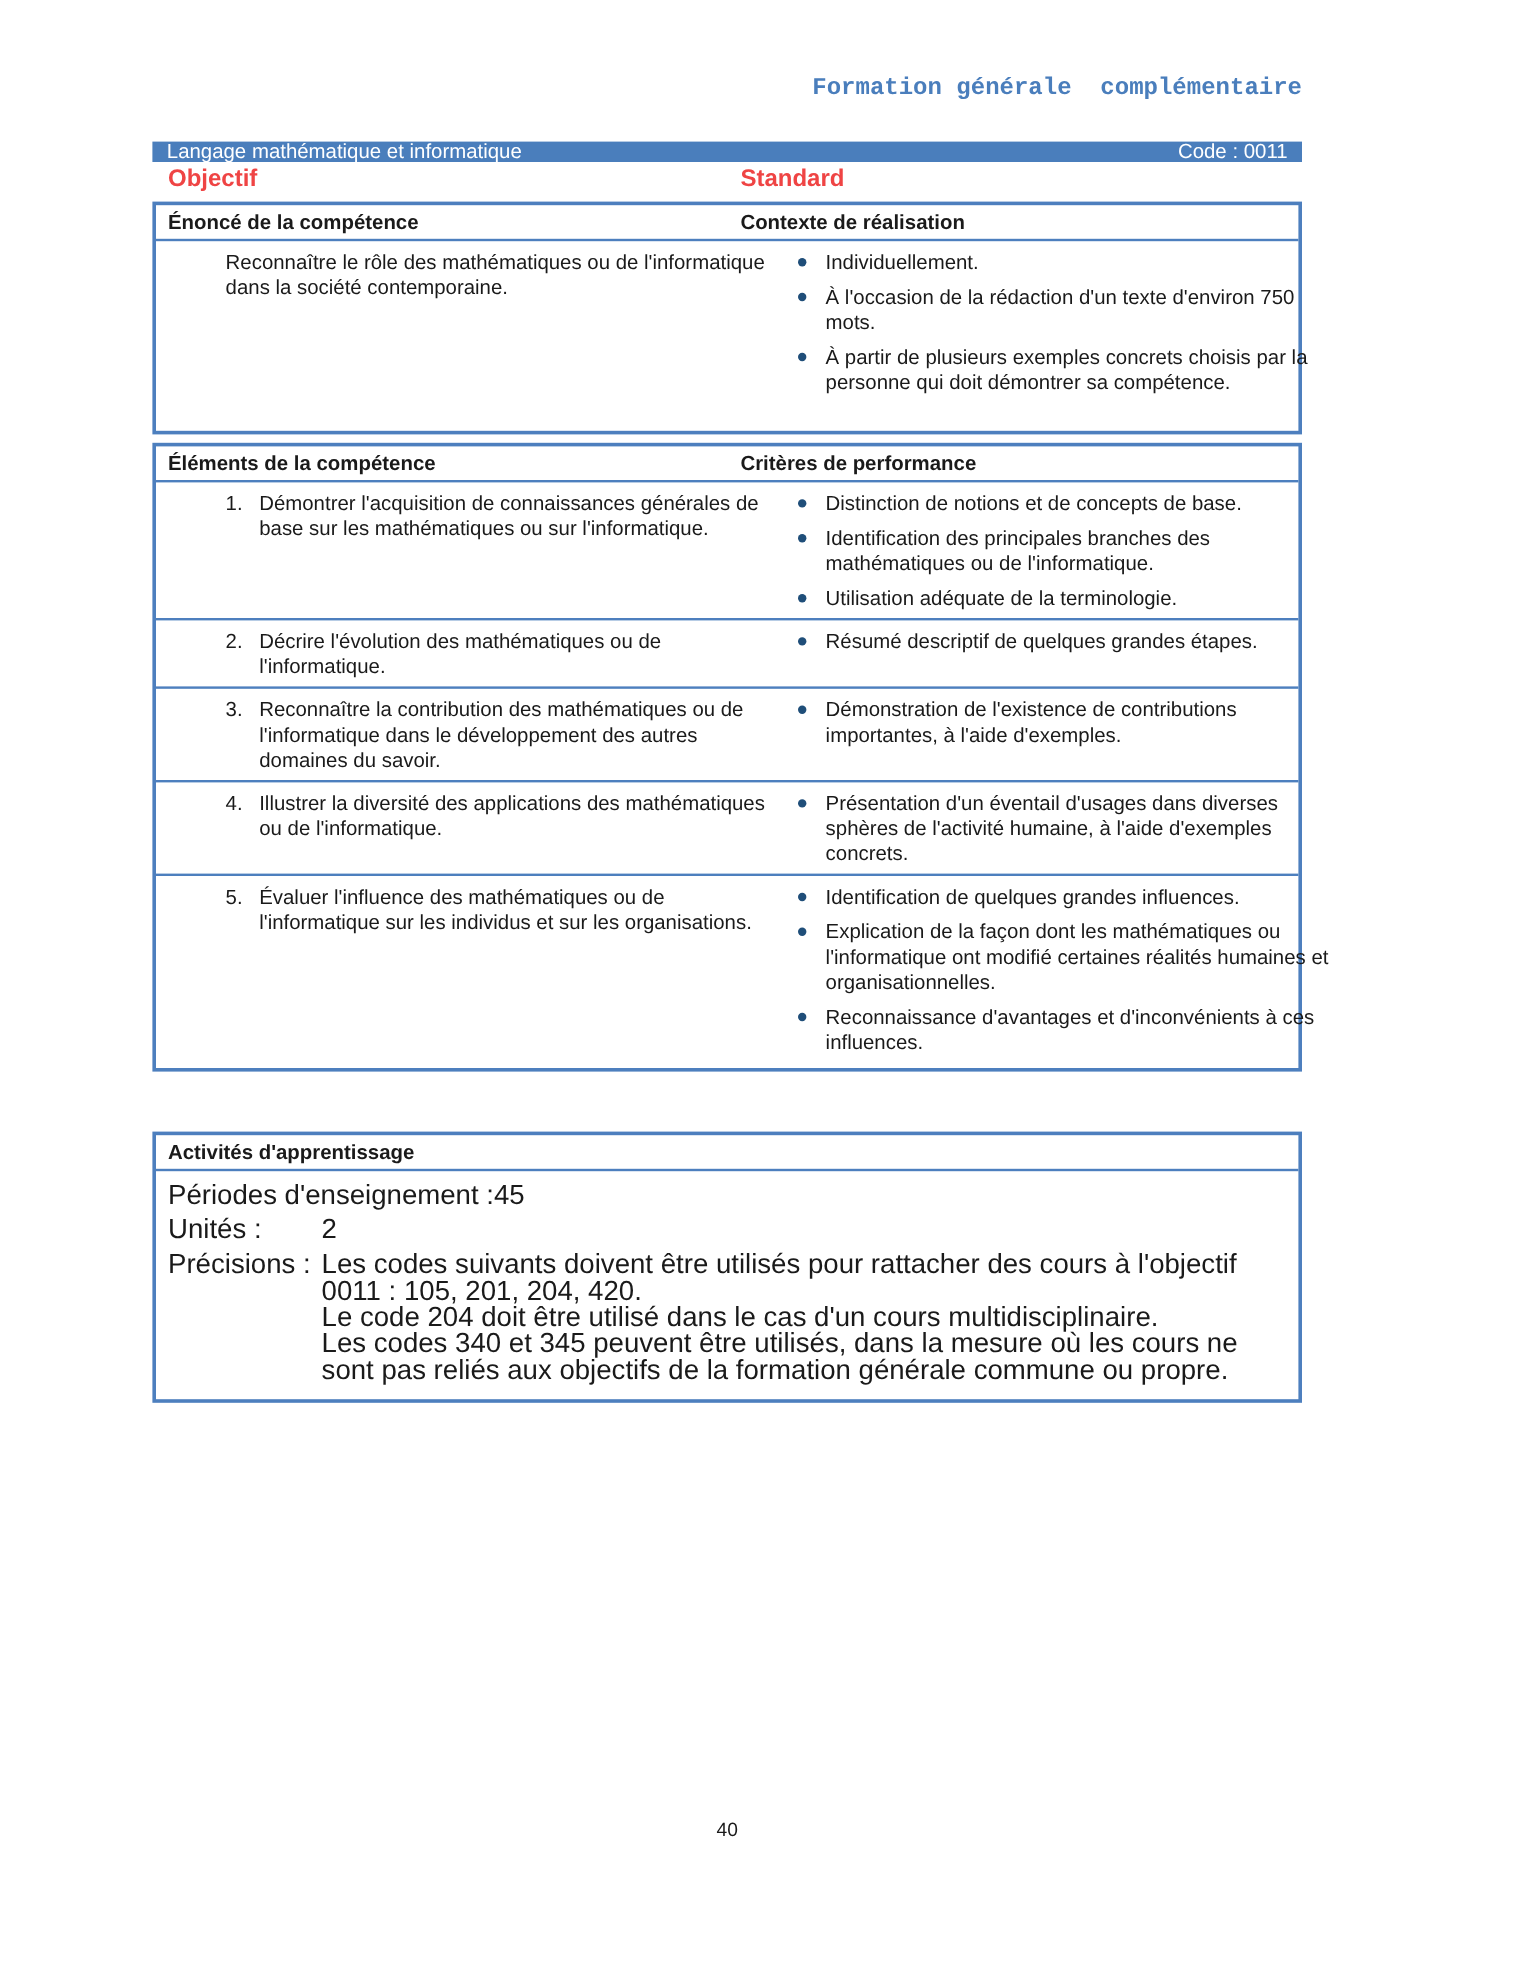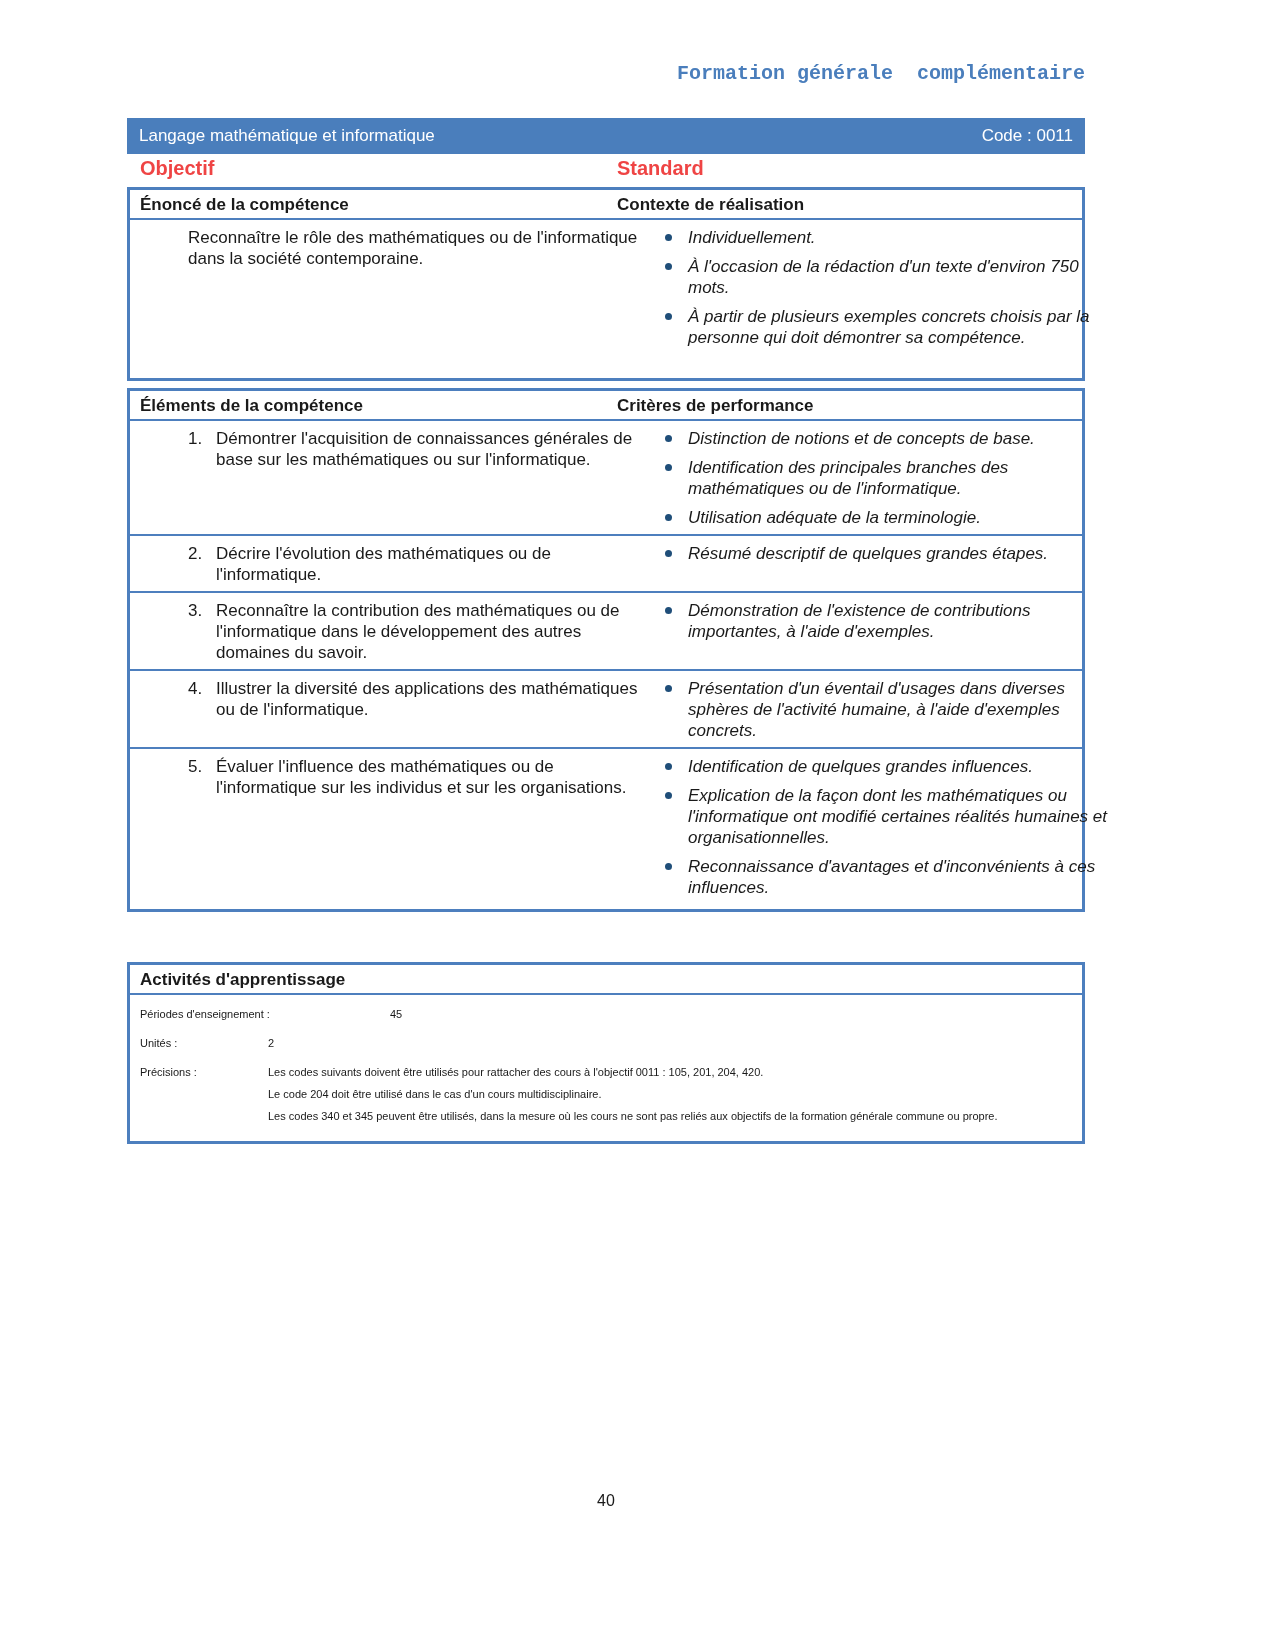--- a/index.html
+++ b/index.html
@@ -20,21 +20,21 @@
     font-weight: bold;
     color: #4a7ebc;
     white-space: pre-wrap;
     font-family: Liberation Mono, monospace;
   }
 
   .titlebar {
     margin-top: 33px;
     background: #4a7ebc;
     color: #ffffff;
-    height: 36px;
+    height: 17px;
     display: flex;
     justify-content: space-between;
     align-items: center;
     padding: 0 12px;
     font-size: 17px;
   }
 
   .obj-std {
     display: grid;
     grid-template-columns: 480px 478px;
@@ -70,31 +70,31 @@
   .bullet { display: flex; margin-bottom: 8px; }
   .bullet:last-child { margin-bottom: 0; }
   .dot {
     flex: 0 0 7px;
     width: 7px; height: 7px;
     border-radius: 50%;
     background: #1f4e79;
     margin-top: 7px;
     margin-right: 16px;
   }
-  .bt { flex: 1; font-style: italic; }
+  .bt { flex: 1; }
 
   .t2-r1 { min-height: 115px; }
   .t2-r2 { min-height: 55px; }
   .t2-r3 { min-height: 72px; }
   .t2-r4 { min-height: 78px; }
   .t2-r5 { min-height: 160px; }
   .t1-row { min-height: 158px; }
 
   .tbl-activities { margin-top: 50px; }
-  .t3-body { padding: 8px 12px 14px 10px; font-size: 11px; line-height: 22px; }
+  .t3-body { padding: 8px 12px 14px 10px; font-size: 23px; line-height: 22px; }
   .alrow { display: flex; margin-bottom: 7px; align-items: baseline; }
   .alrow:last-child { margin-bottom: 0; }
   .al-label { display: inline-block; }
   .al-label.w-wide { min-width: 250px; }
   .al-label.w-std { min-width: 128px; flex: 0 0 128px; }
   .prec-block { flex: 1; }
   .prec-block p { margin: 0; }
 
   .page-number {
     margin-top: 348px;

